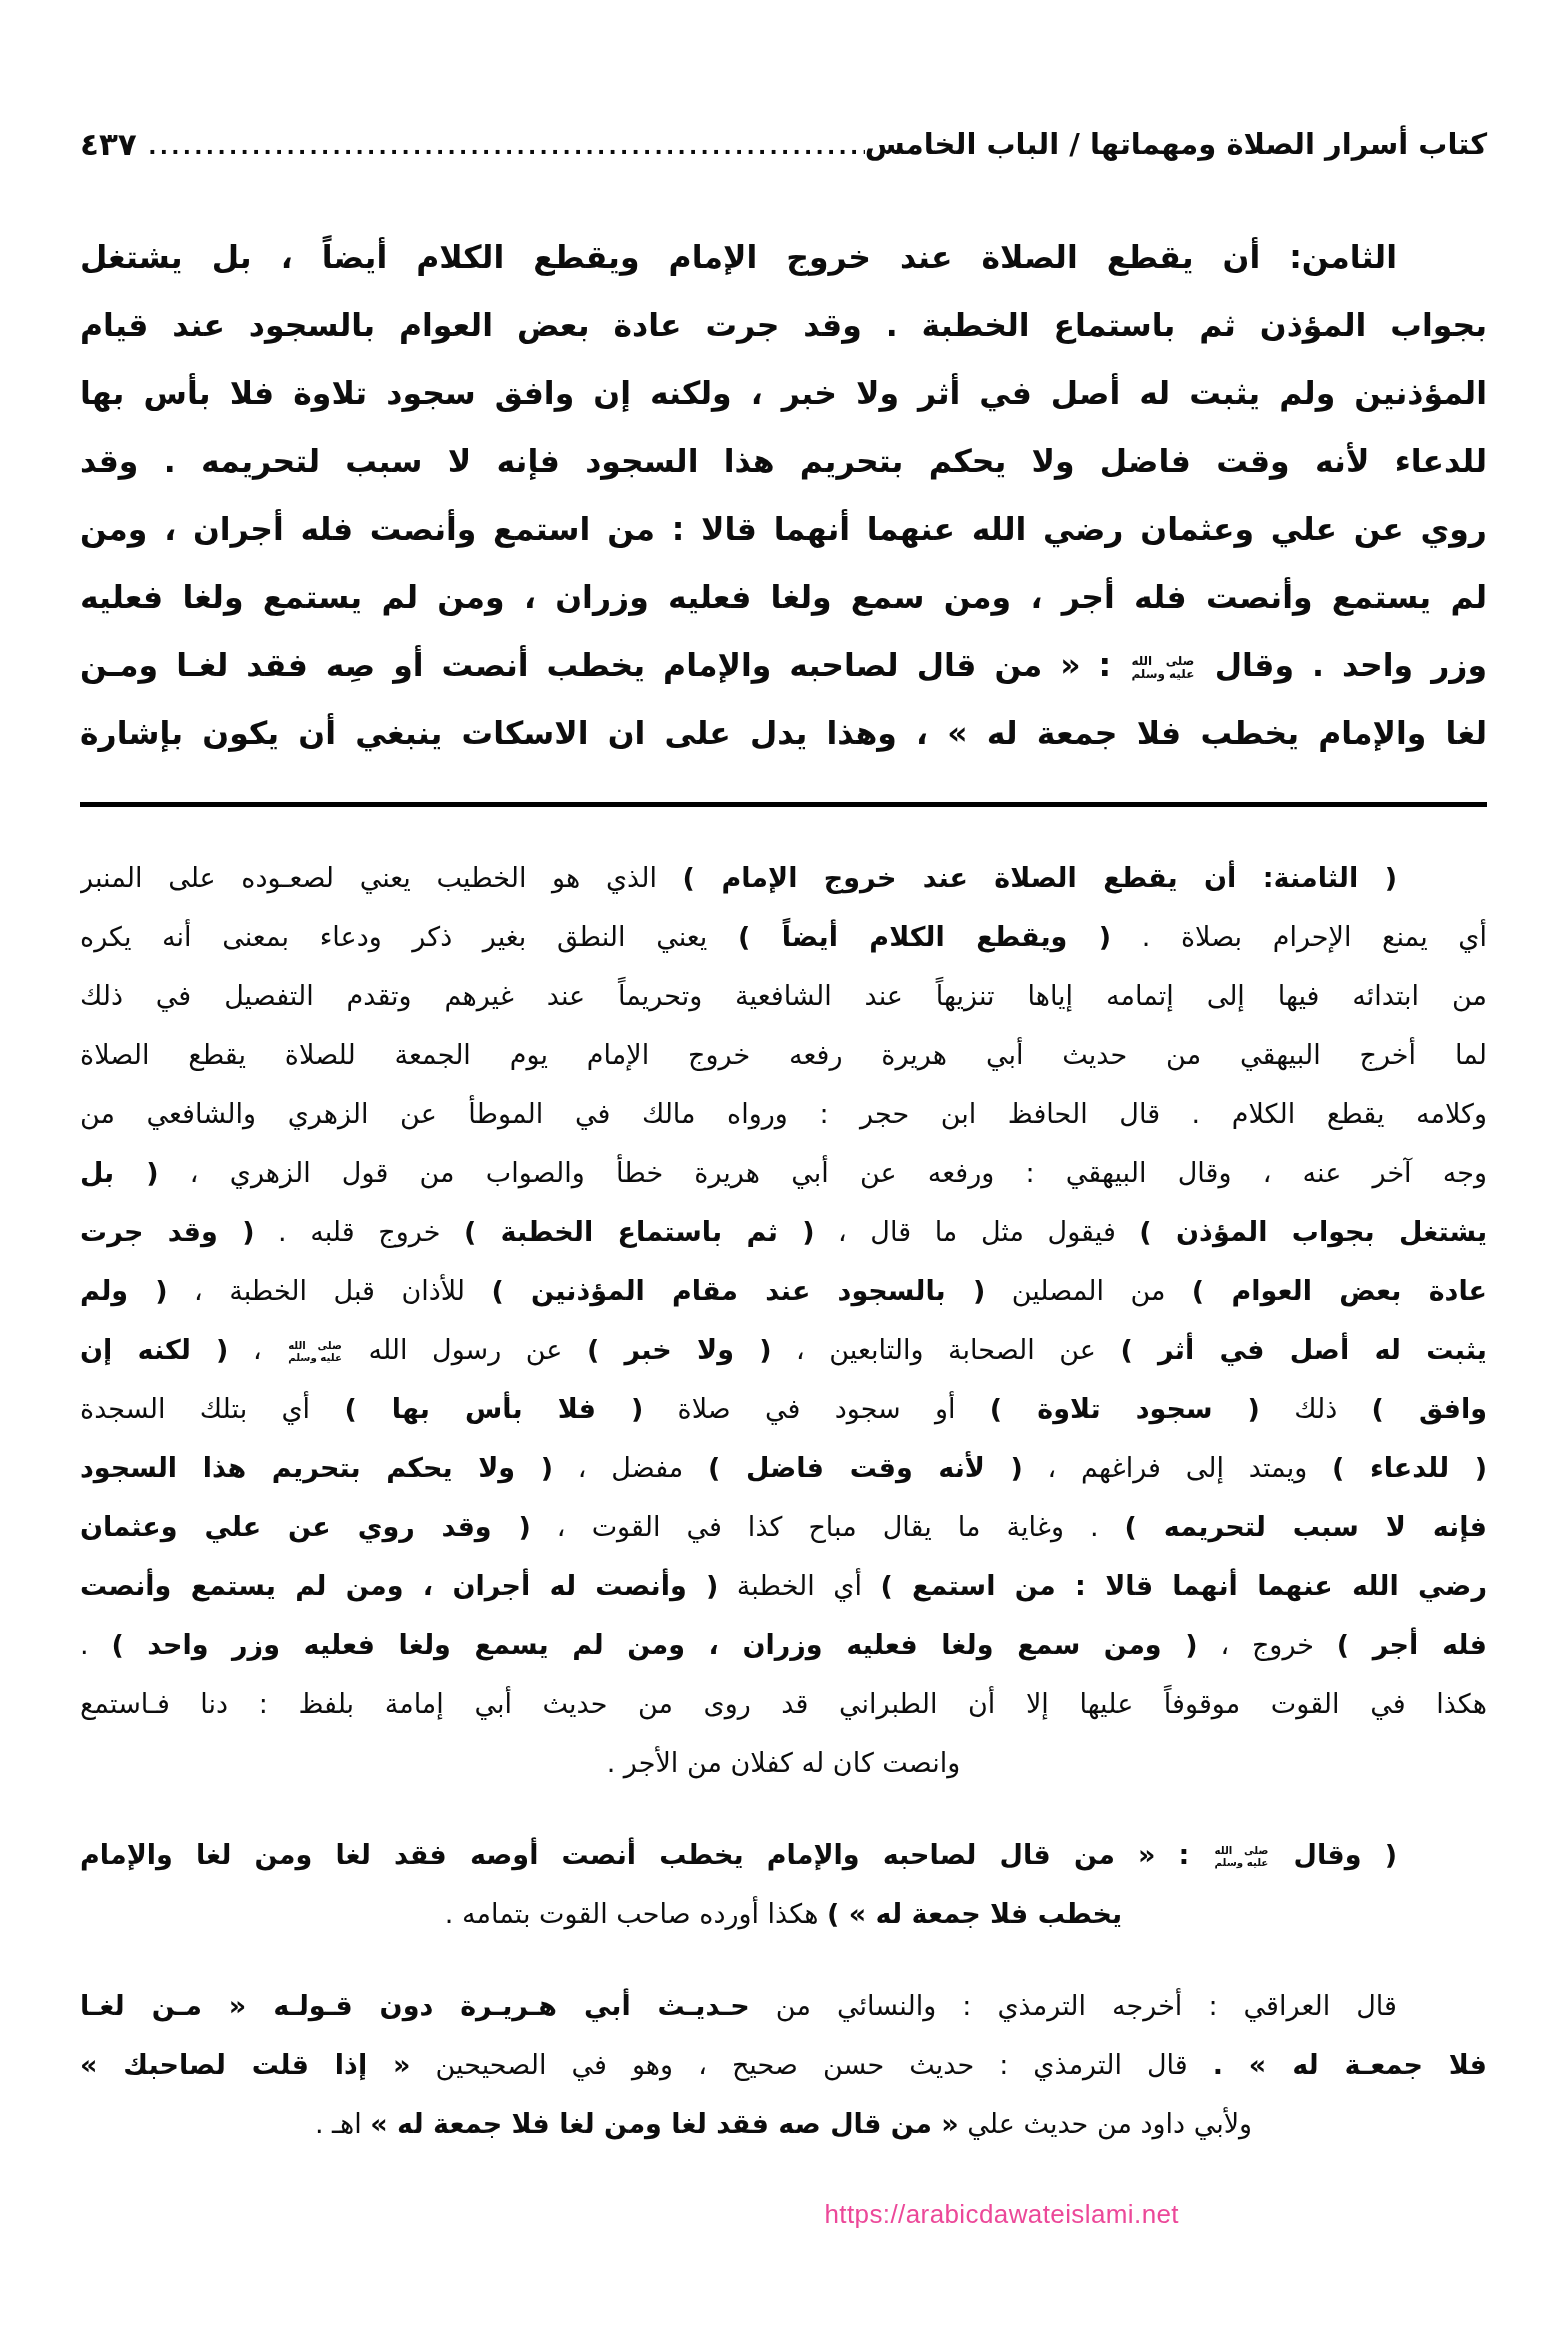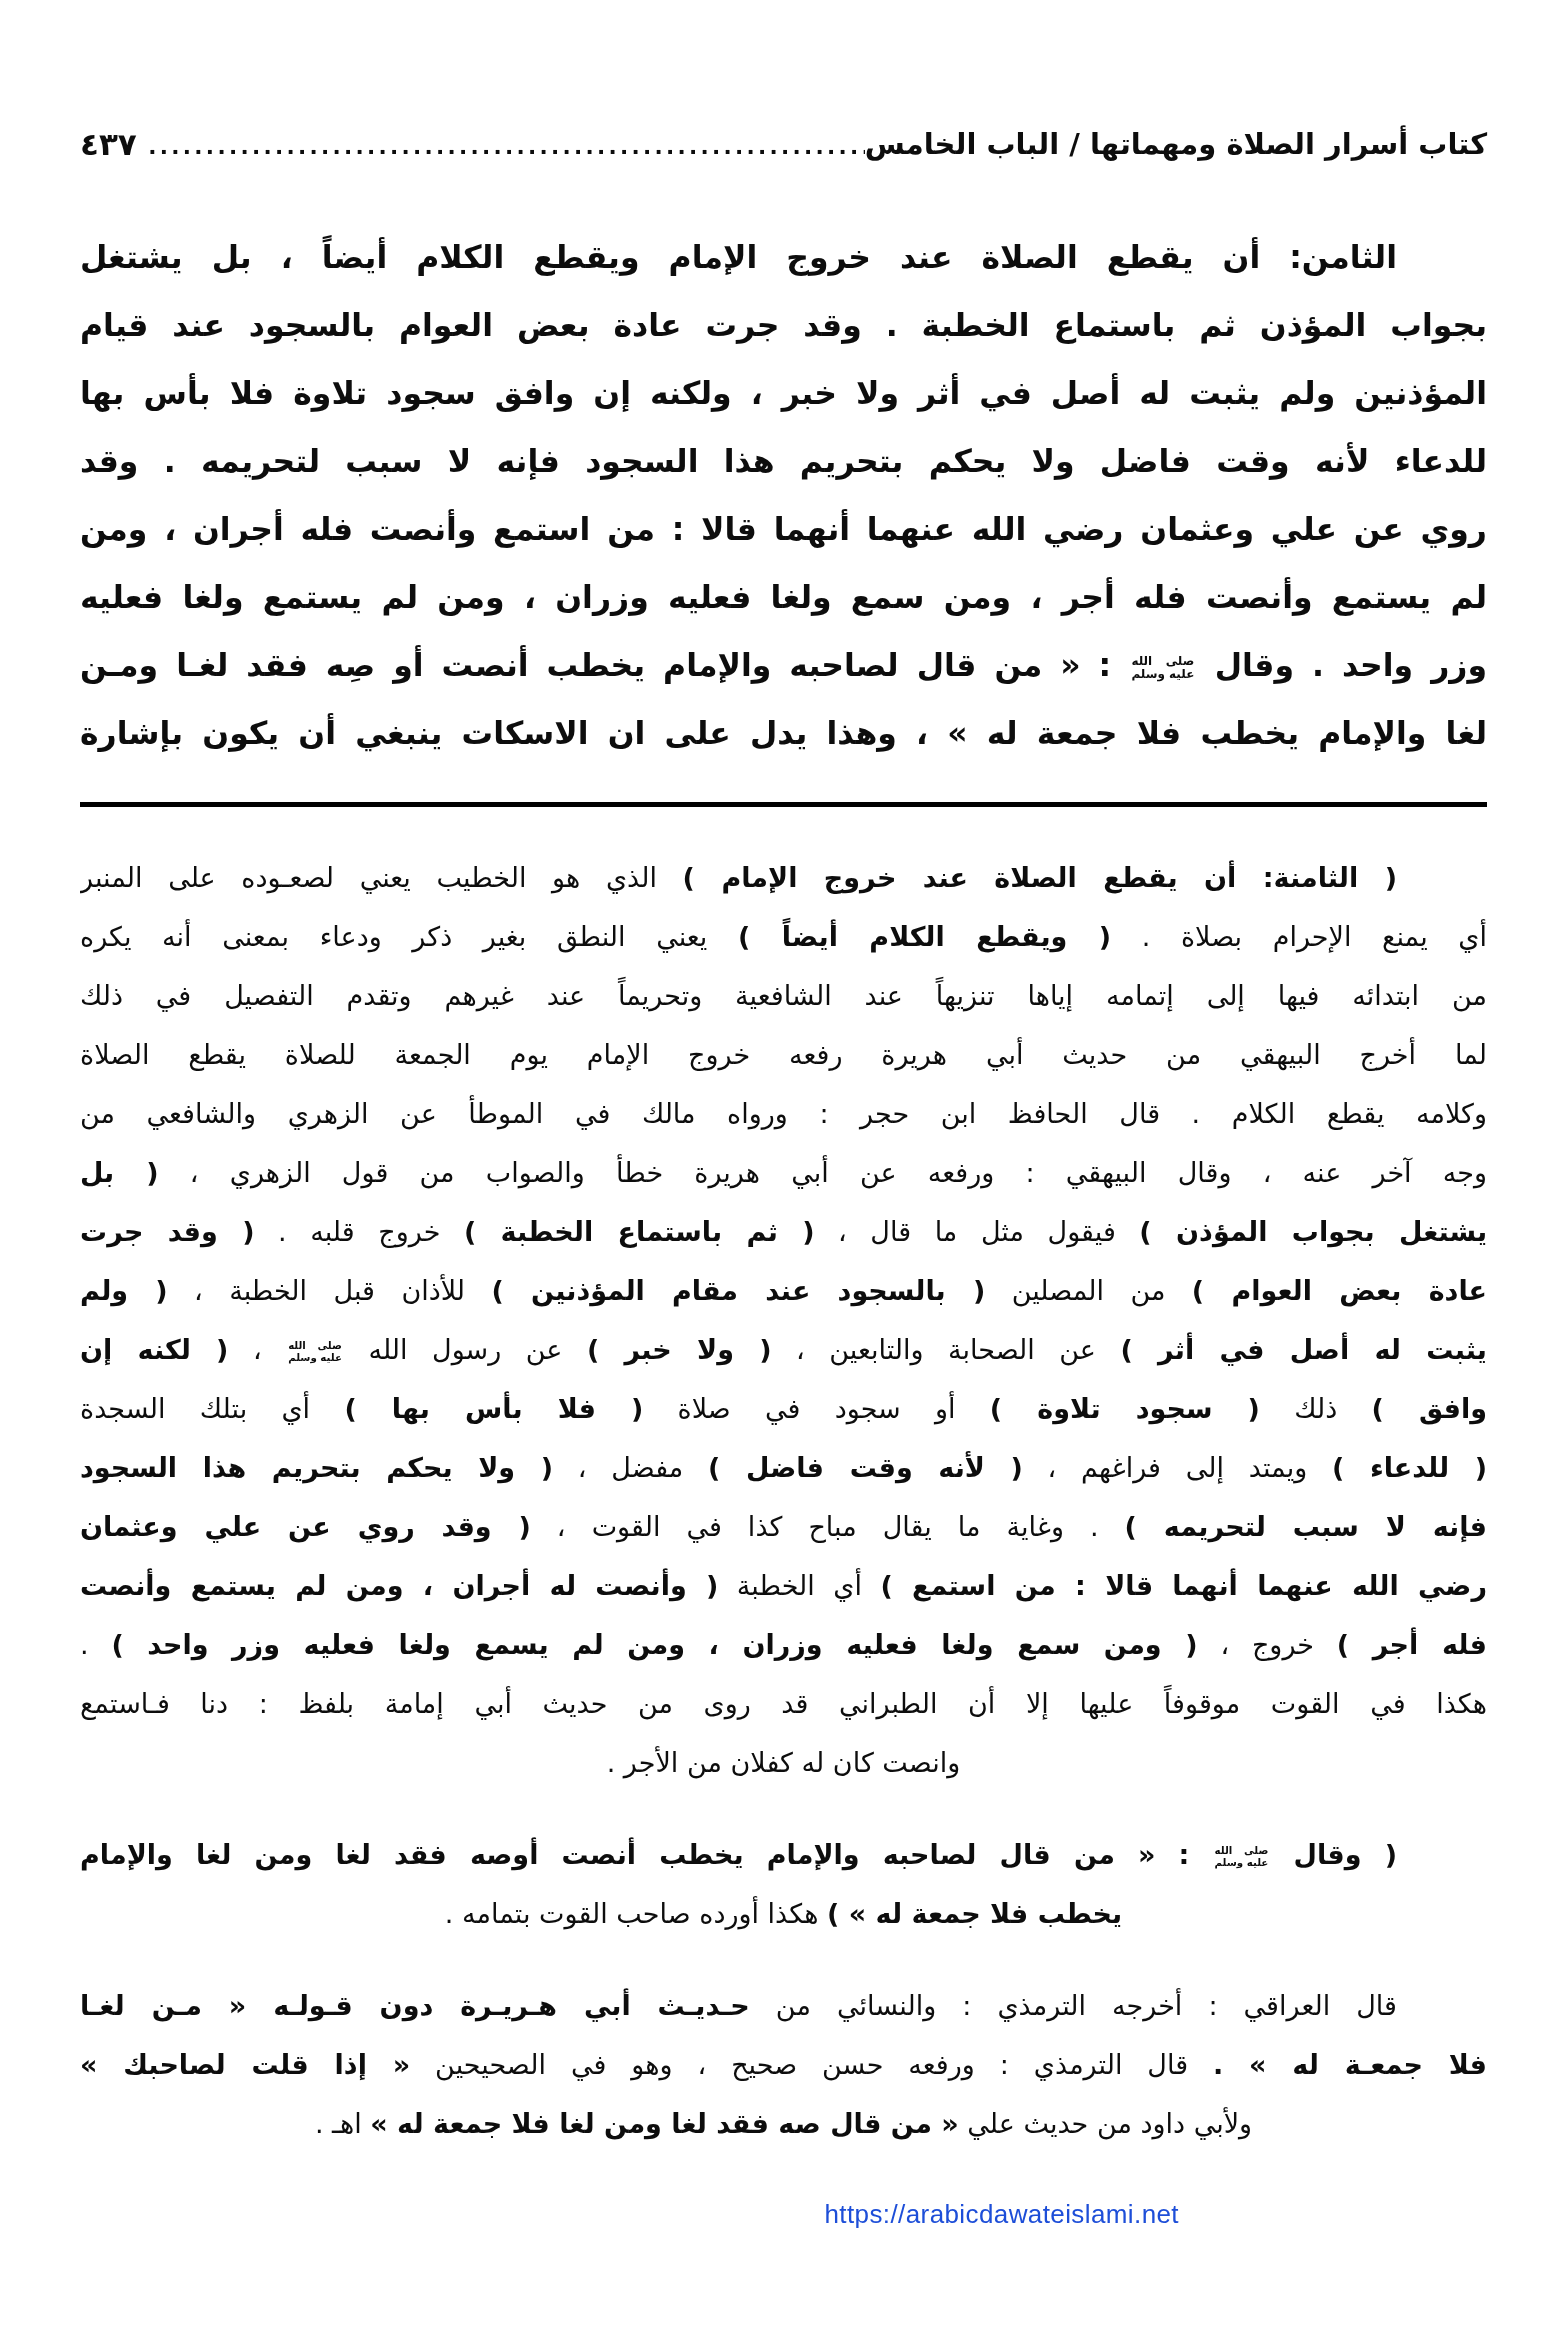--- a/index.html
+++ b/index.html
@@ -50,21 +50,21 @@
     vertical-align:-0.2em;
     font-weight:bold;
     padding:0 .2em;
   }
   
   .watermark {
     position:absolute; top:2199px; right:388px;
     direction:ltr;
     font-family:"Liberation Sans", sans-serif;
     font-size:26px;
-    color:#1d4ed8;
+    color:#ec4899;
     letter-spacing:0.4px;
   }
 </style>
 </head>
 <body>
 
 <div class="page">
 
   <div class="hdr">
     <span class="hdr-title">كتاب أسرار الصلاة ومهماتها / الباب الخامس</span>
@@ -105,21 +105,21 @@
         <div class="tline j"><span class="b">فله أجر )</span><span> خروج ، </span><span class="b">( ومن سمع ولغا فعليه وزران ، ومن لم يسمع ولغا فعليه وزر واحد )</span><span> .</span></div>
         <div class="tline j"><span>هكذا في القوت موقوفاً عليها إلا أن الطبراني قد روى من حديث أبي إمامة بلفظ : دنا فـاستمع</span></div>
         <div class="tline"><span>وانصت كان له كفلان من الأجر .</span></div>
       </div>
       <div class="para">
         <div class="tline j ind"><span class="b">( وقال </span><span class="saw"><div>صلى الله</div><div>عليه وسلم</div></span><span class="b"> : « من قال لصاحبه والإمام يخطب أنصت أوصه فقد لغا ومن لغا والإمام</span></div>
         <div class="tline"><span class="b">يخطب فلا جمعة له » )</span><span> هكذا أورده صاحب القوت بتمامه .</span></div>
       </div>
       <div class="para">
         <div class="tline j ind"><span>قال العراقي : أخرجه الترمذي : والنسائي من </span><span class="b">حـديـث أبي هـريـرة دون قـولـه « مـن لغـا</span></div>
-        <div class="tline j"><span class="b">فلا جمعـة له » .</span><span> قال الترمذي : ورفعه حسن صحيح ، وهو في الصحيحين </span><span class="b">« إذا قلت لصاحبك »</span></div>
+        <div class="tline j"><span class="b">فلا جمعـة له » .</span><span> قال الترمذي : حديث حسن صحيح ، وهو في الصحيحين </span><span class="b">« إذا قلت لصاحبك »</span></div>
         <div class="tline"><span>ولأبي داود من حديث علي </span><span class="b">« من قال صه فقد لغا ومن لغا فلا جمعة له »</span><span> اهـ .</span></div>
       </div>
     </div>
 
 </div>
 
 <div class="watermark">https://arabicdawateislami.net</div>
 
 
 </body></html>

